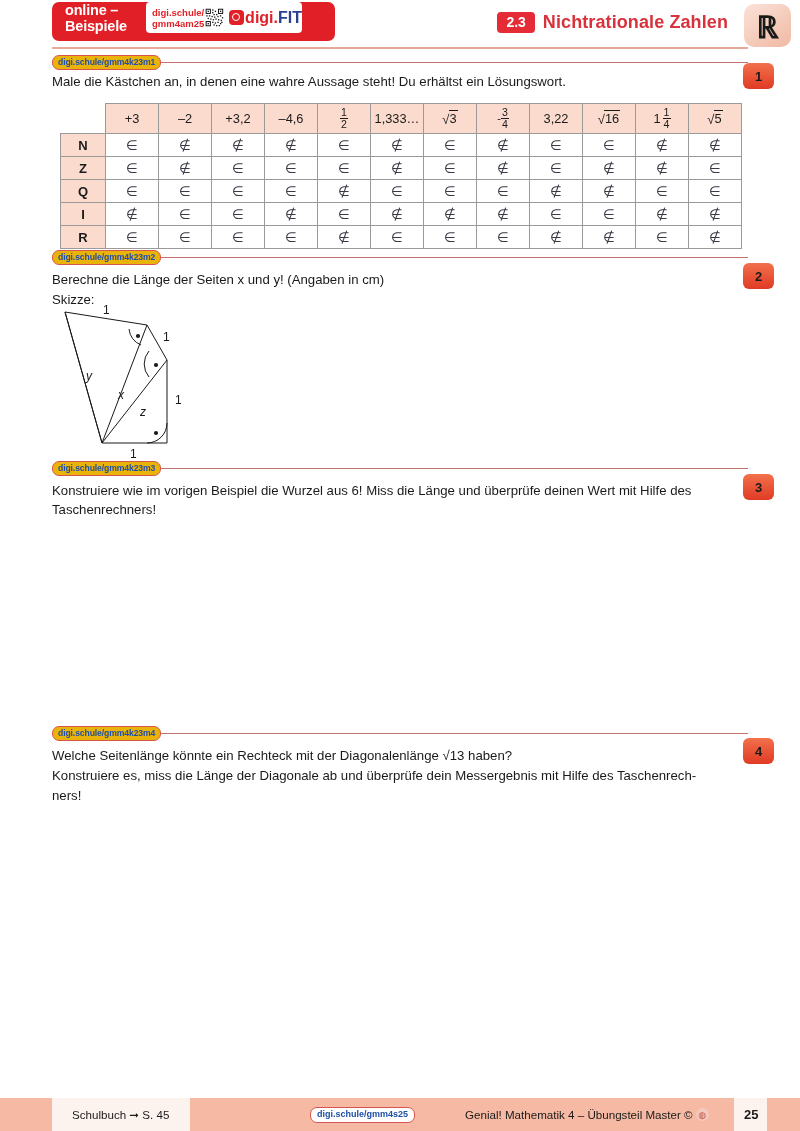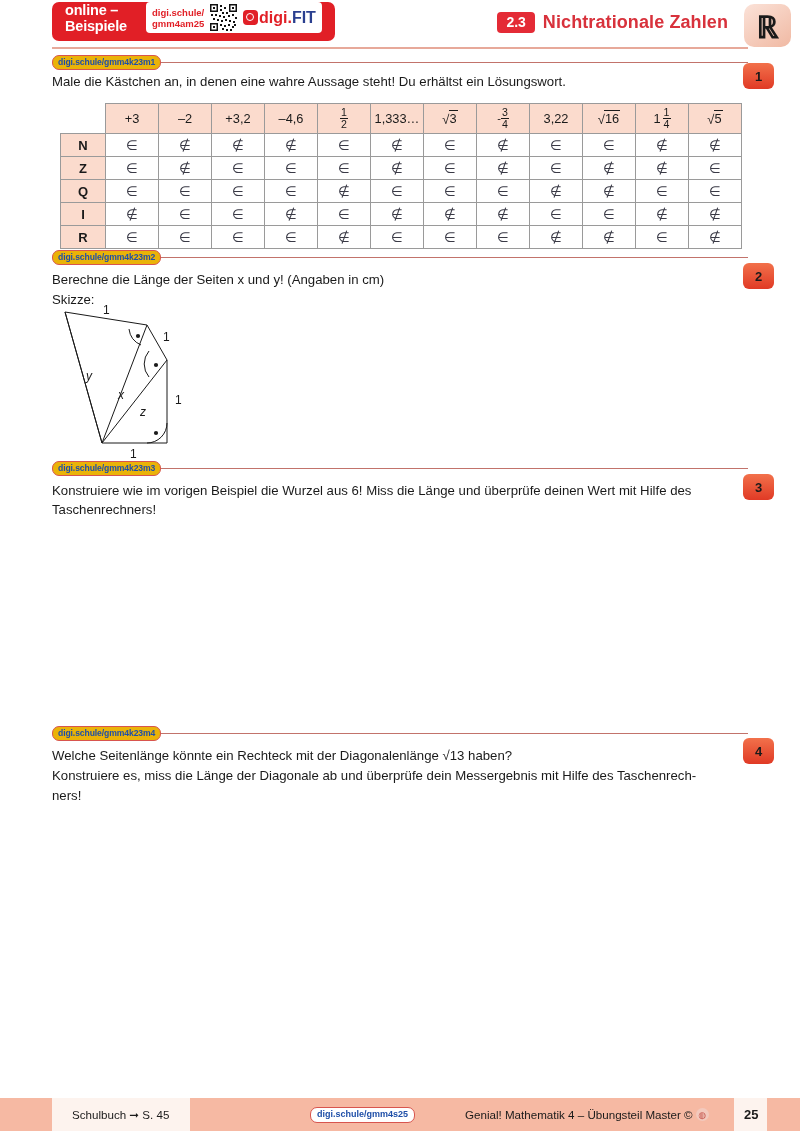--- a/index.html
+++ b/index.html
@@ -38,21 +38,21 @@
     font-size: 14.5px;
     line-height: 16px;
     margin-left: 13px;
     width: 78px;
     letter-spacing: -0.2px;
   }
   .online-badge-white {
     background: #ffffff;
     border-radius: 4px;
     height: 31px;
-    width: 176px;
+    width: 156px;
     margin-left: 3px;
     display: flex;
     align-items: center;
     padding-left: 6px;
     box-sizing: border-box;
   }
   .qr-url {
     font-size: 9.5px;
     font-weight: bold;
     color: #e11f26;

